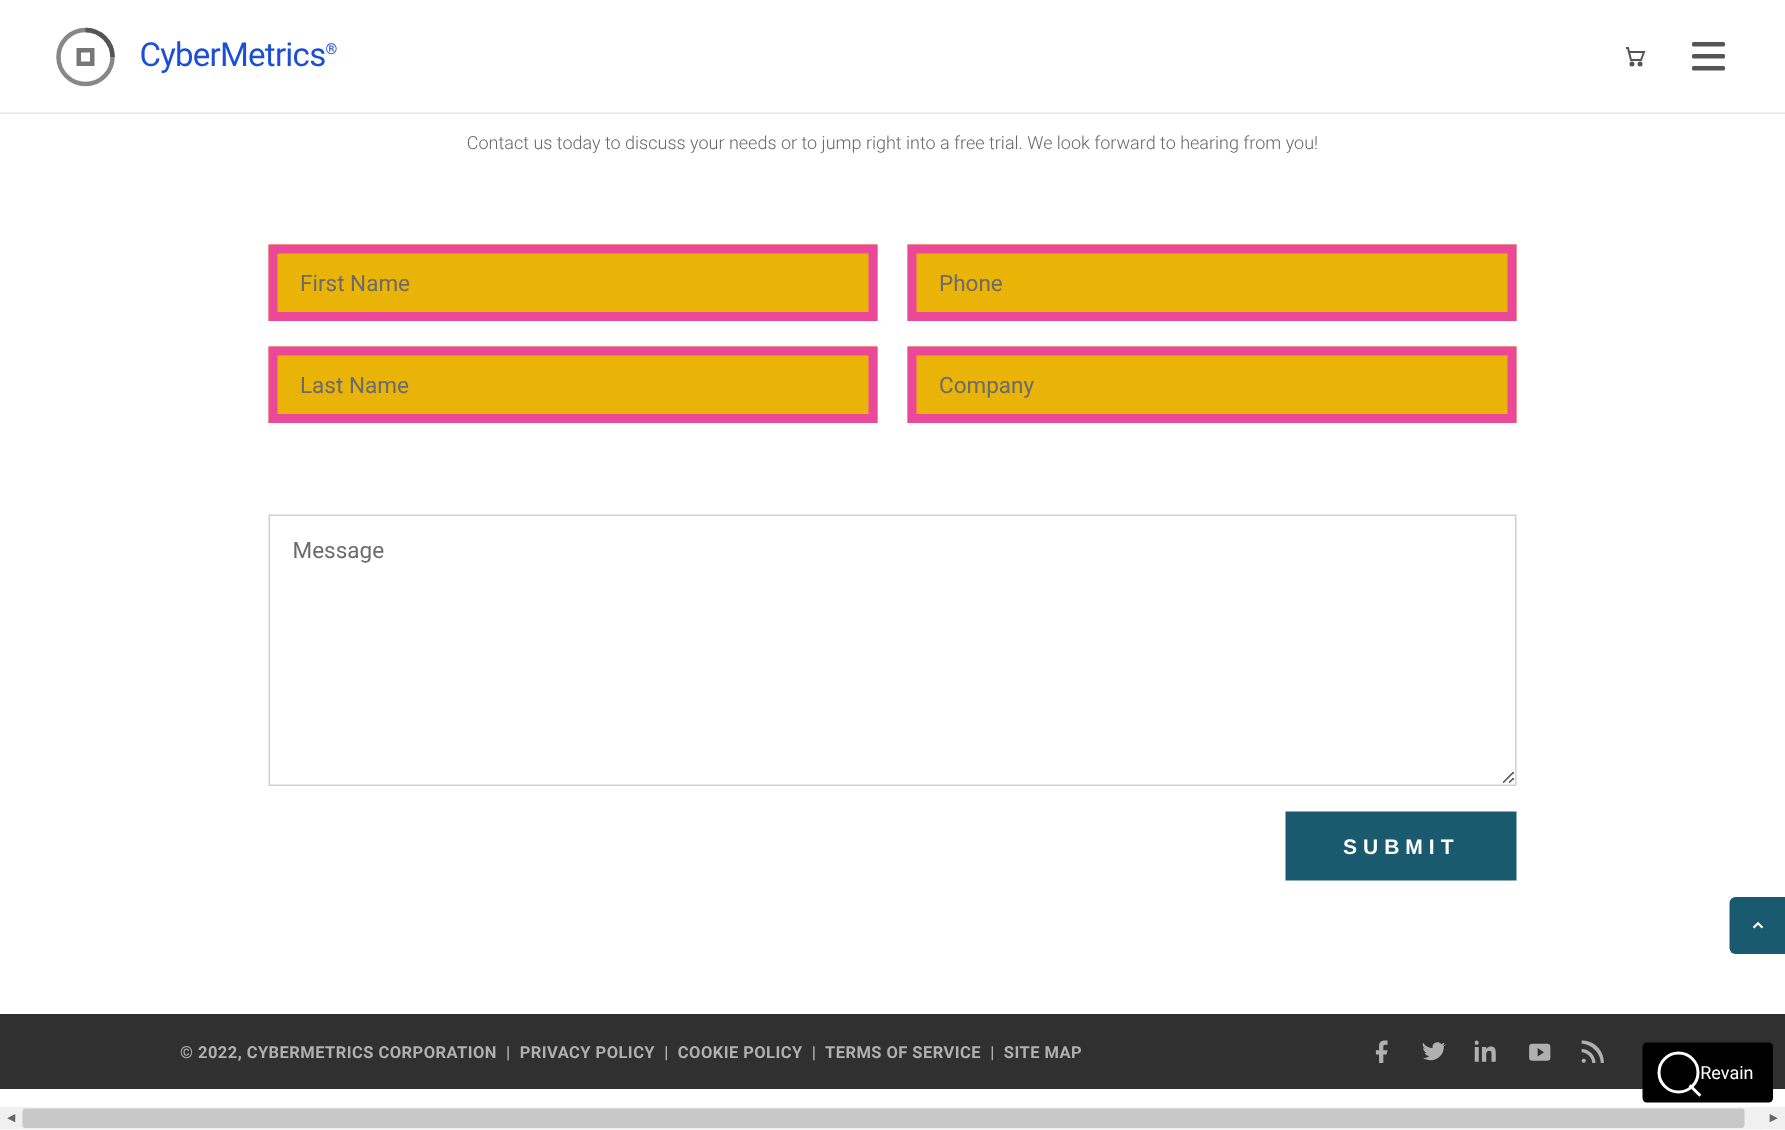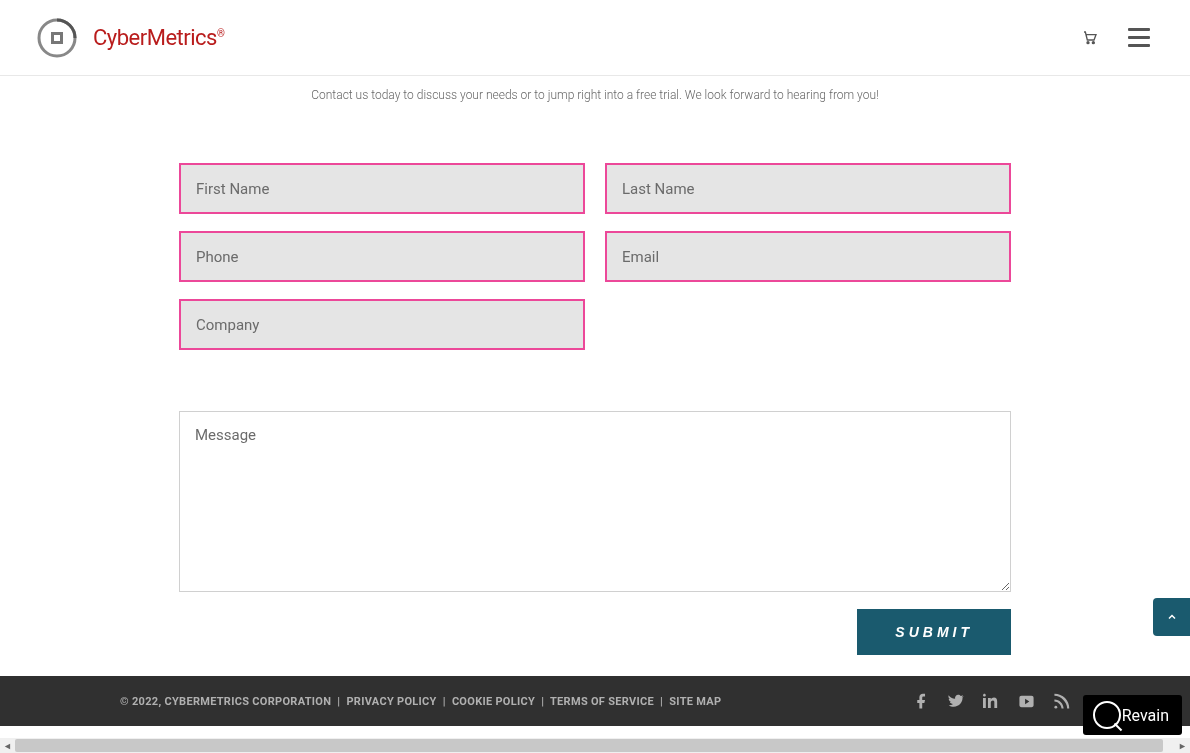--- a/index.html
+++ b/index.html
@@ -31,21 +31,21 @@
       gap: 10px;
     }
     .logo-mark {
       width: 48px;
       height: 48px;
       position: relative;
     }
     .logo-text {
       font-size: 22px;
       font-weight: 400;
-      color: #b91c1c;
+      color: #1d4ed8;
       letter-spacing: -0.5px;
     }
     .logo-text .reg {
       font-size: 10px;
       vertical-align: super;
     }
     .header-right {
       display: flex;
       align-items: center;
       gap: 25px;
@@ -89,22 +89,22 @@
     }
     .form-grid {
       display: grid;
       grid-template-columns: 1fr 1fr;
       gap: 17px 20px;
       margin-bottom: 17px;
     }
     .text-input {
       width: 100%;
       height: 51px;
-      border: 2px solid #ec4899;
-      background: #e5e5e5;
+      border: 6px solid #ec4899;
+      background: #eab308;
       padding: 0 15px;
       font-size: 15px;
       color: #555;
       font-family: inherit;
     }
     .text-input::placeholder {
       color: #6b6b6b;
     }
     .textarea-wrap {
       margin-bottom: 13px;
@@ -130,21 +130,20 @@
     }
     .submit-btn {
       background: #1a5a6e;
       color: #fff;
       border: none;
       padding: 15px 38px;
       font-size: 14px;
       font-weight: 700;
       letter-spacing: 4px;
       cursor: pointer;
-      font-style: italic;
     }
     .footer {
       position: absolute;
       bottom: 27px;
       left: 0;
       width: 100%;
       background: #303030;
       height: 50px;
       display: flex;
       align-items: center;
@@ -194,21 +193,21 @@
       position: absolute;
       right: 8px;
       bottom: 18px;
       background: #000;
       color: #fff;
       padding: 6px 13px 6px 10px;
       border-radius: 3px;
       display: flex;
       align-items: center;
       gap: 1px;
-      font-size: 16px;
+      font-size: 12px;
     }
     .badge-icon {
       width: 28px;
       height: 28px;
       border: 2px solid #fff;
       border-radius: 50%;
       position: relative;
     }
     .badge-icon::after {
       content: '';
@@ -292,23 +291,22 @@
     </div>
   </div>
 </header>
 
 <div class="content-wrapper">
   <div class="main-card">
     <p class="intro-text">Contact us today to discuss your needs or to jump right into a free trial. We look forward to hearing from you!</p>
 
     <div class="form-grid">
       <input type="text" class="text-input" placeholder="First Name" style="">
+      <input type="text" class="text-input" placeholder="Phone" style="">
       <input type="text" class="text-input" placeholder="Last Name" style="">
-      <input type="text" class="text-input" placeholder="Phone" style="">
-      <input type="text" class="text-input" placeholder="Email" style="">
       <input type="text" class="text-input" placeholder="Company" style="">
     </div>
 
     <div class="textarea-wrap">
       <textarea class="textarea-input" placeholder="Message" style=""></textarea>
     </div>
 
     <div class="submit-row">
       <button class="submit-btn">SUBMIT</button>
     </div>

